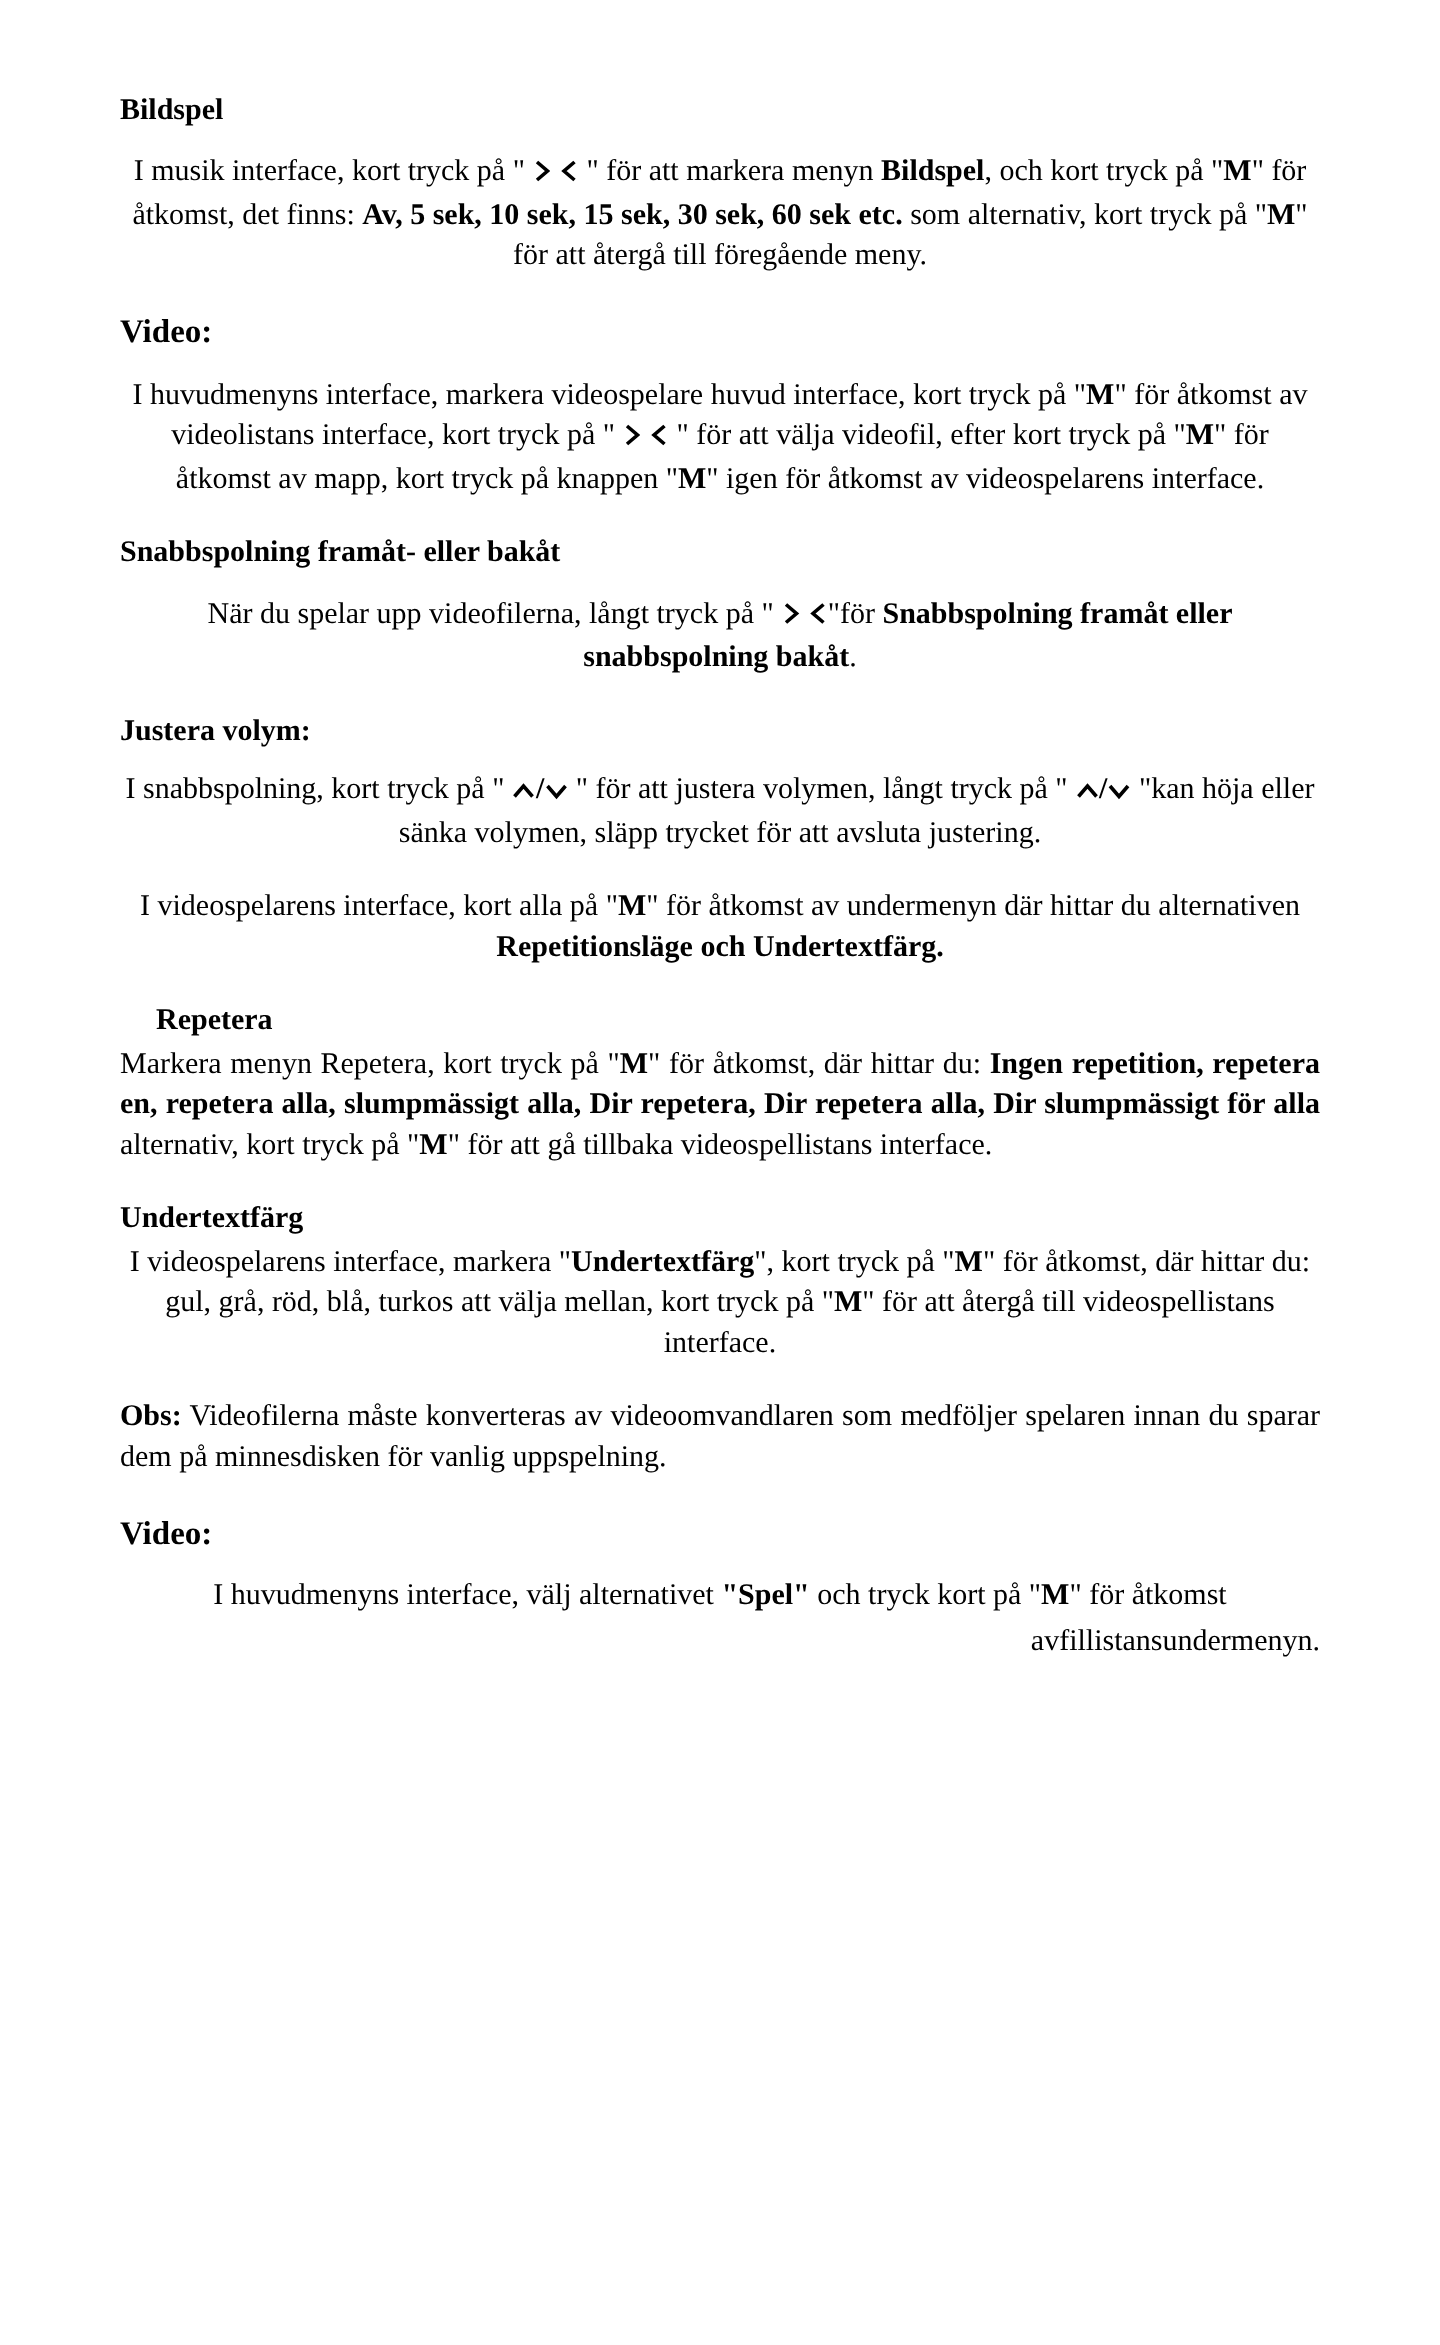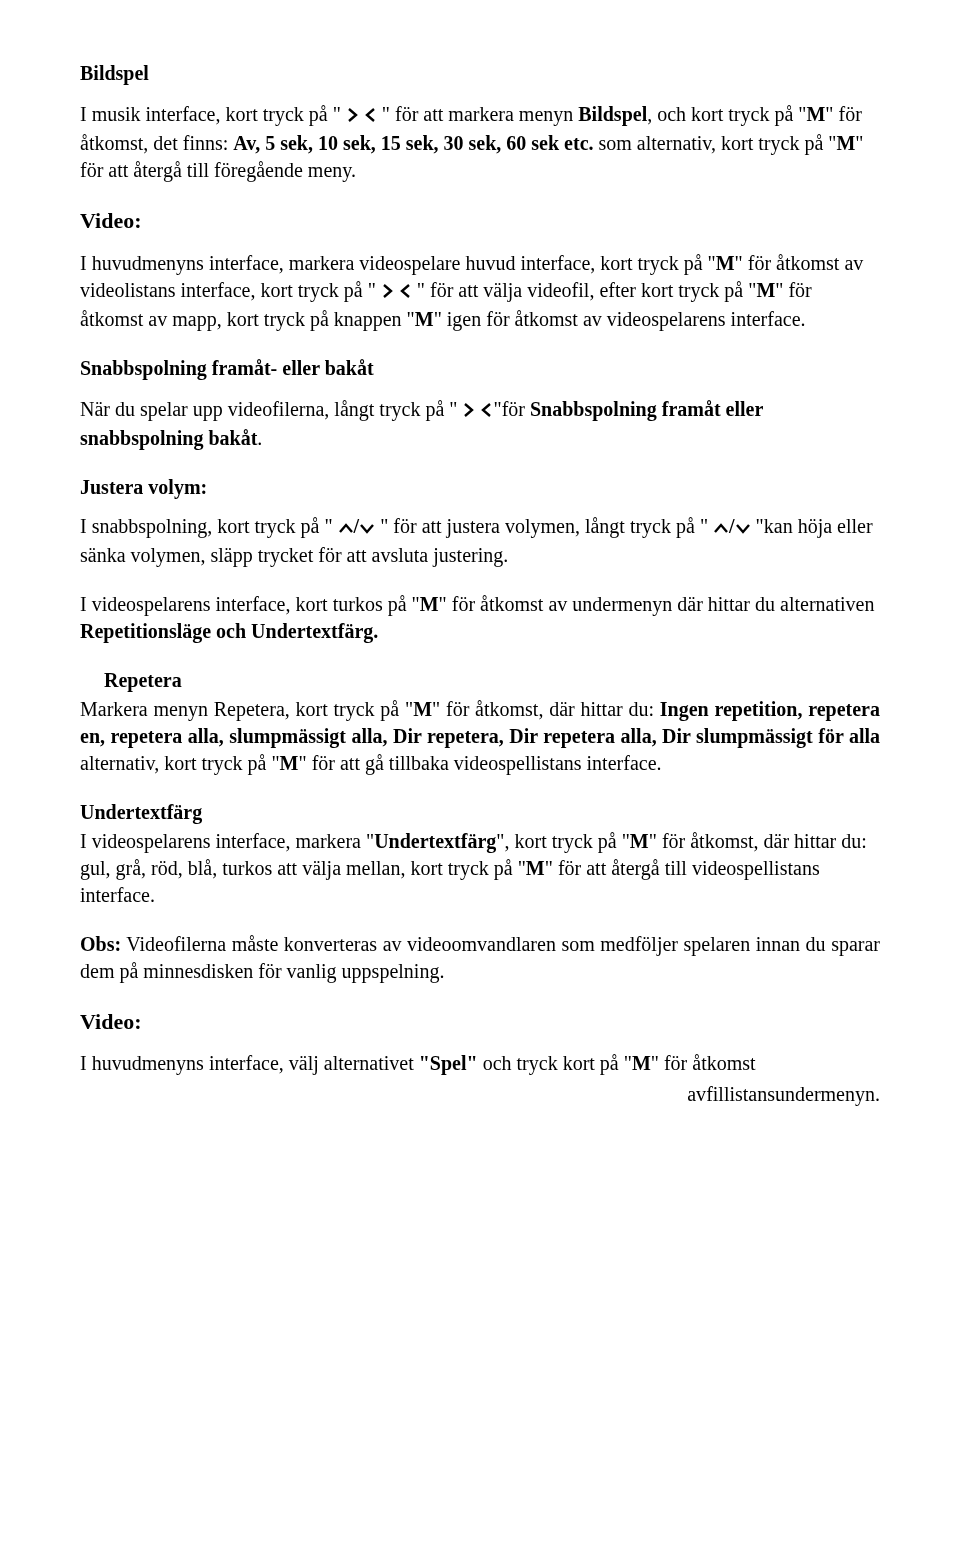--- a/index.html
+++ b/index.html
@@ -18,21 +18,21 @@
     margin: 0 0 14px 0;
   }
   .heading.large {
     font-size: 22px;
     margin-top: 16px;
   }
   p {
     margin: 0 0 22px 0;
   }
   .para {
-    text-align: left;
+    text-align: center;
   }
   .justify {
     text-align: justify;
   }
   .indent {
     padding-left: 24px;
   }
   .bold { font-weight: bold; }
   .chev {
     display: inline-block;
@@ -92,21 +92,21 @@
   <span>" för att justera volymen, långt tryck på "</span>
   <span class="chev"><svg width="16" height="13" viewBox="0 0 16 13">
         <polyline points="2,10 8,3 14,10" fill="none" stroke="#000" stroke-width="2.4"></polyline>
       </svg></span><span class="bold">/</span><span class="chev"><svg width="16" height="13" viewBox="0 0 16 13">
         <polyline points="2,3 8,10 14,3" fill="none" stroke="#000" stroke-width="2.4"></polyline>
       </svg></span>
   <span>"kan höja eller sänka volymen, släpp trycket för att avsluta justering.</span>
 </p>
 
 <p class="para">
-  <span>I videospelarens interface, kort turkos på "</span><span class="bold">M</span><span>" för åtkomst av undermenyn där hittar du alternativen </span><span class="bold">Repetitionsläge och Undertextfärg.</span>
+  <span>I videospelarens interface, kort alla på "</span><span class="bold">M</span><span>" för åtkomst av undermenyn där hittar du alternativen </span><span class="bold">Repetitionsläge och Undertextfärg.</span>
 </p>
 
 <div class="heading indent" style="margin-bottom:2px">Repetera</div>
 <p class="justify">
   <span>Markera menyn Repetera, kort tryck på "</span><span class="bold">M</span><span>" för åtkomst, där hittar du: </span><span class="bold">Ingen repetition, repetera en, repetera alla, slumpmässigt alla, Dir repetera, Dir repetera alla, Dir slumpmässigt för alla</span><span> alternativ, kort tryck på "</span><span class="bold">M</span><span>" för att gå tillbaka videospellistans interface.</span>
 </p>
 
 <div class="heading" style="margin-bottom:2px">Undertextfärg</div>
 <p class="para">
   <span>I videospelarens interface, markera "</span><span class="bold">Undertextfärg</span><span>", kort tryck på "</span><span class="bold">M</span><span>" för åtkomst, där hittar du: gul, grå, röd, blå, turkos att välja mellan, kort tryck på "</span><span class="bold">M</span><span>" för att återgå till videospellistans interface.</span>

